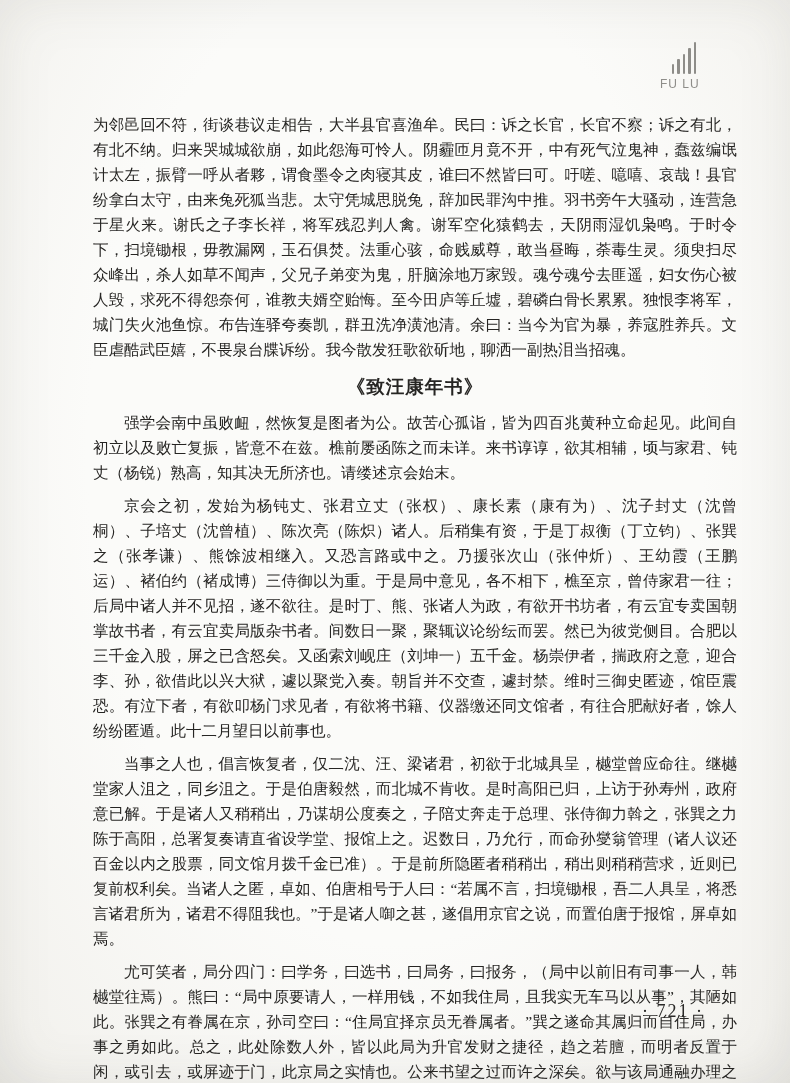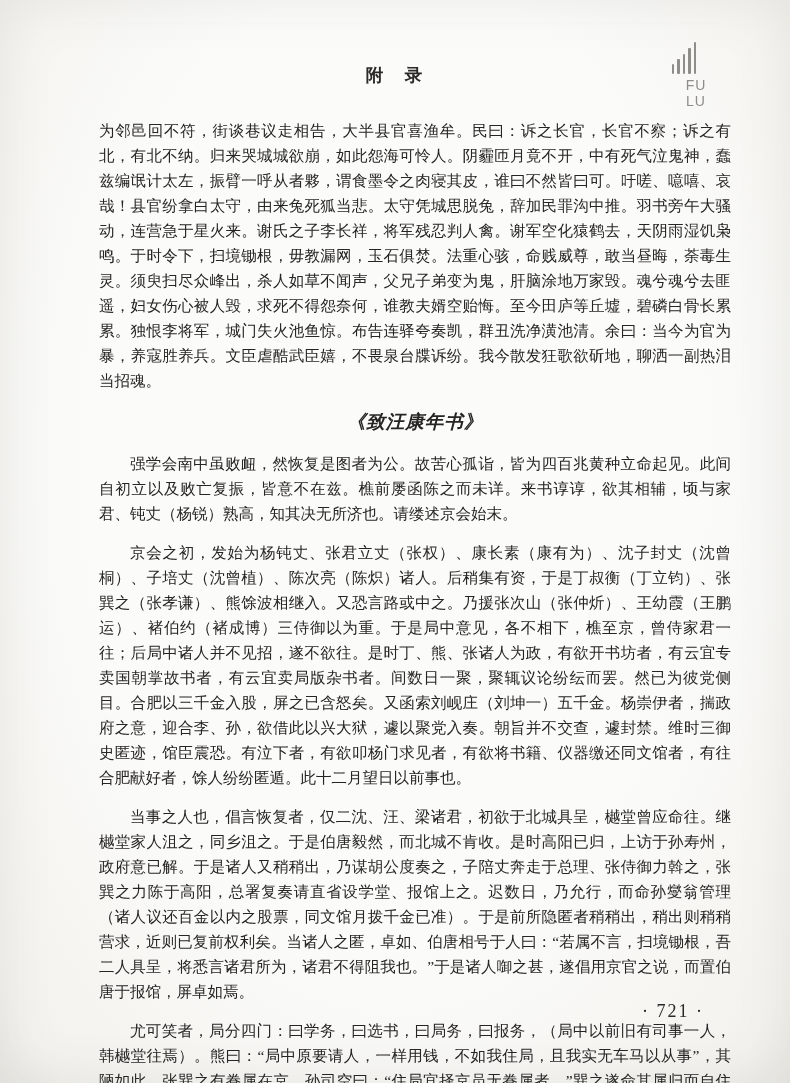--- a/index.html
+++ b/index.html
@@ -27,58 +27,56 @@
     display:flex; align-items:flex-end; justify-content:center;
     gap:3px; height:34px;
   }
   .bar { width:2.6px; background:#8e8d89; border-radius:1px; }
   .bar.b1 { height:10px; }
   .bar.b2 { height:15px; }
   .bar.b3 { height:20px; }
   .bar.b4 { height:26px; }
   .bar.b5 { height:32px; }
   .logo-text {
-    margin-top:3px; text-align:center;
+    margin-top:3px; text-align:left;
     font-family:"Liberation Sans","DejaVu Sans",sans-serif;
-    font-size:14px; letter-spacing:1px; color:#8e8d89;margin-left:24px;
+    font-size:12px; letter-spacing:1px; color:#8e8d89;
   }
   .content {
     position:absolute; top:104px; left:85px; width:660px;
     font-size:15.5px; line-height:25px;
     text-align:justify;
   }
-  .content p { margin:14px; }
+  .content p { margin:8px; }
   .body-text.indent { text-indent:2em; }
   .letter-title {
     margin:10px 0 0 0;
     text-align:center;
     font-size:18.5px; font-weight:bold; letter-spacing:1px;
     line-height:30px;
-    font-style:italic;
   }
   .letter-author {
     text-align:center;
     font-size:12.5px; letter-spacing:3px;
     line-height:20px;
     margin:8px 0 16px 0;
     color:#34332f;
   }
   .page-number {
     position:absolute; top:1001px; left:618px; width:110px;
     text-align:center;
     font-size:18px; letter-spacing:2px;
     color:#2a2927;
   }
 </style>
 </head>
 <body>
 
 <div class="page">
 
-  <div class="header-title">附　录</div>
 
   <div class="logo">
     <div class="logo-bars">
       <span class="bar b1"></span>
       <span class="bar b2"></span>
       <span class="bar b3"></span>
       <span class="bar b4"></span>
       <span class="bar b5"></span>
     </div>
     <div class="logo-text">FU LU</div>

